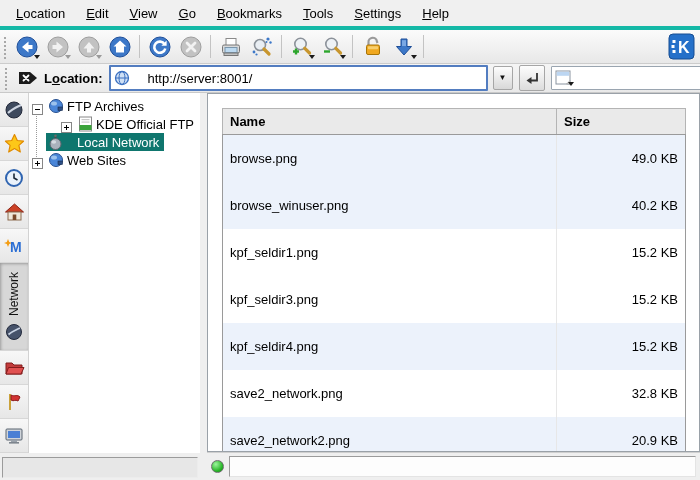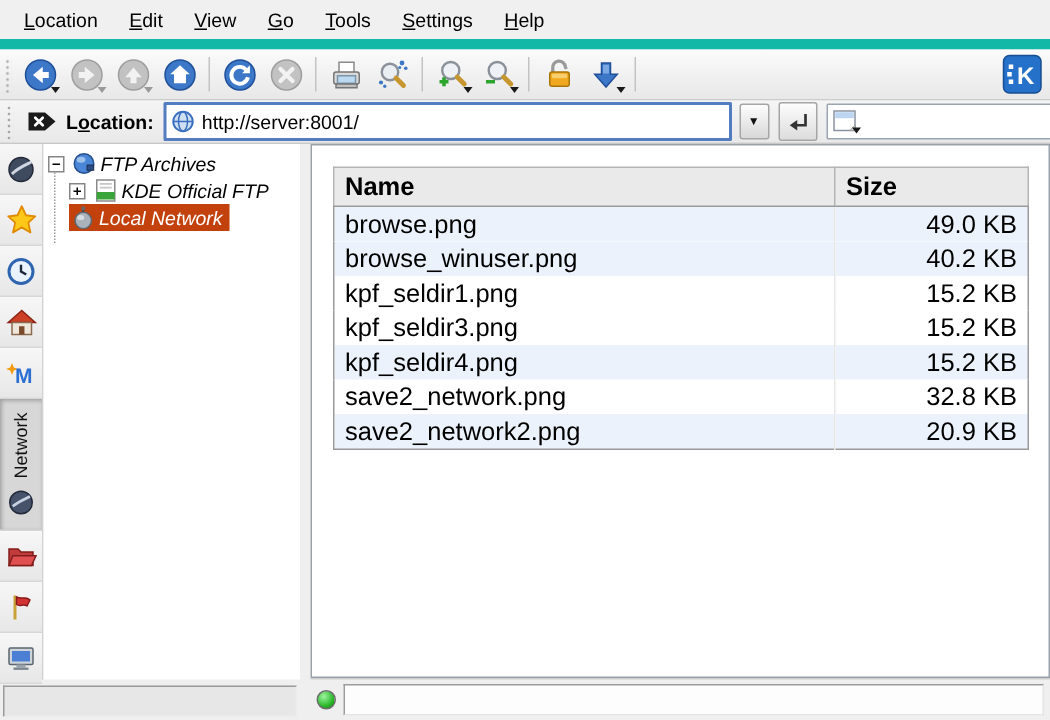--- a/index.html
+++ b/index.html
@@ -6,21 +6,21 @@
   body{
     width:700px;height:480px;overflow:hidden;
     font-family:"Liberation Sans","DejaVu Sans",sans-serif;
     background:#efefef;color:#000;
     -webkit-font-smoothing:antialiased;
   }
   .window{width:700px;height:480px;display:flex;flex-direction:column;}
 
   
   .menubar{height:26px;flex:none;display:flex;align-items:center;
-    background:#f0f0f0;border-bottom:7px solid #14b8a6;font-size:13px;padding-left:6px;}
+    background:#f0f0f0;border-bottom:4px solid #14b8a6;font-size:13px;padding-left:6px;}
   .menu-item{padding:4px 11px 4px 10px;cursor:default;white-space:nowrap;}
   .menu-item u{text-decoration:underline;}
 
   
   .toolbar{height:33px;flex:none;display:flex;align-items:center;
     background:linear-gradient(#fbfbfb,#e8e8e8);border-bottom:1px solid #cccccc;padding:0 2px;}
   .grip{width:5px;height:24px;margin:0 3px 0 1px;flex:none;
     background-image:radial-gradient(circle,#a8a8a8 34%,transparent 38%);
     background-size:4px 4px;background-position:0 1px;}
   .tb-btn{width:31px;height:29px;flex:none;display:flex;align-items:center;justify-content:center;position:relative;}
@@ -32,21 +32,21 @@
   .kde-logo{width:29px;height:29px;flex:none;display:flex;align-items:center;justify-content:center;margin-right:2px;}
 
   
   .locationbar{height:28px;flex:none;display:flex;align-items:center;
     background:linear-gradient(#f5f5f5,#e9e9e9);border-bottom:1px solid #c9c9c9;
     padding:0 3px;font-size:13px;gap:4px;}
   .clear-btn{width:24px;height:22px;display:flex;align-items:center;justify-content:center;flex:none;}
   .loc-label{white-space:nowrap;padding-right:2px;font-weight:bold;}
   .loc-label u{text-decoration:underline;}
   .combo{height:22px;background:#fff;border:2px solid #537dc0;border-radius:1px;
-    display:flex;align-items:center;flex:none;width:372px;padding-left:3px;gap:5px;}
+    display:flex;align-items:center;flex:none;width:372px;padding-left:3px;gap:18px;}
   .combo input{border:none;outline:none;flex:1;font:13px "Liberation Sans",sans-serif;background:transparent;padding:0;}
   .combo-arrow{width:18px;height:22px;flex:none;display:flex;align-items:center;justify-content:center;
     background:linear-gradient(#fdfdfd,#d8d8d8);border:1px solid #a6a6a6;border-radius:2px;margin-left:1px;}
   .combo-arrow span{font-size:8px;line-height:1;color:#111;}
   .go-btn{width:24px;height:24px;flex:none;display:flex;align-items:center;justify-content:center;
     background:linear-gradient(#fdfdfd,#dcdcdc);border:1px solid #a6a6a6;border-radius:2px;margin:0 2px;}
   .combo2{height:22px;background:#fff;border:1px solid #9aa5b0;border-radius:1px;
     display:flex;align-items:center;flex:1;padding-left:3px;position:relative;}
   .combo2 .page-ic{position:relative;width:18px;height:16px;flex:none;}
   .combo2 .page-ic .dd{position:absolute;right:-1px;bottom:0;width:0;height:0;
@@ -61,40 +61,40 @@
   .tab-btn{height:33px;flex:none;display:flex;align-items:center;justify-content:center;
     background:linear-gradient(#f7f7f7,#e7e7e7);border-bottom:1px solid #d7d7d7;}
   .tab-btn.active{height:87px;background:#d7d7d7;
     box-shadow:inset 1px 1px 3px rgba(0,0,0,.28);
     flex-direction:column;justify-content:center;gap:6px;}
   .tab-vlabel{writing-mode:vertical-rl;transform:rotate(180deg);font-size:12px;color:#111;}
   .tabstrip .filler{flex:1;}
 
   .treewrap{flex:1;background:#fff;overflow:hidden;position:relative;padding-top:4px;font-size:13px;}
   .tree-vline{position:absolute;left:7px;top:14px;height:52px;border-left:1px dotted #9a9a9a;}
-  .tree-row{height:18px;display:flex;align-items:center;font-style:italic;}
+  .tree-row{height:18px;display:flex;align-items:flex-end;}
   .exp{width:9px;height:9px;flex:none;background:#fff;border:1px solid #868686;position:relative;margin-right:4px;}
   .exp::before{content:'';position:absolute;left:2px;top:4px;width:5px;height:1px;background:#000;}
   .exp.plus::after{content:'';position:absolute;left:4px;top:2px;width:1px;height:5px;background:#000;}
   .tsel{display:flex;align-items:center;padding:1px 5px 1px 1px;border-radius:0;}
-  .tsel.selected{background:#c2410c;color:#fff;}
+  .tsel.selected{background:#0f766e;color:#fff;gap:11px;}
   .ticon{width:16px;height:16px;flex:none;margin-right:3px;display:flex;align-items:center;justify-content:center;}
   .tlabel{white-space:nowrap;}
 
   .sidebar-status{height:19px;flex:none;margin:4px 2px 2px 2px;background:#e7e7e7;
     border:1px solid;border-color:#9b9b9b #ececec #ececec #9b9b9b;}
 
   .splitter{width:7px;flex:none;background:#efefef;}
 
   .content{flex:1;display:flex;flex-direction:column;min-width:0;}
   .view{flex:1;background:#fff;border:1px solid #9aa1a8;padding:14px 0 0 14px;overflow:hidden;min-height:0;}
-  table.files{border-collapse:collapse;table-layout:fixed;width:463px;font-size:17px;border:1px solid #9a9a9a;}
+  table.files{border-collapse:collapse;table-layout:fixed;width:463px;font-size:13px;border:1px solid #9a9a9a;}
   table.files th{background:#eaeaea;font-weight:bold;text-align:left;height:25px;padding:0 7px;
     border:1px solid #b4b4b4;border-bottom:1px solid #9a9a9a;}
-  table.files td{height:23px;padding:0 7px;border-right:1px solid #e7e7e7;white-space:nowrap;overflow:hidden;}
+  table.files td{height:23px;padding:12px 7px;border-right:1px solid #e7e7e7;white-space:nowrap;overflow:hidden;}
   table.files td:last-child{border-right:none;}
   table.files tr.alt{background:#ecf2fb;}
   table.files td.size{text-align:right;}
 
   .statusbar{height:27px;flex:none;background:#efefef;border-top:1px solid #cfcfcf;
     display:flex;align-items:center;padding:0 4px;gap:5px;}
   .led{width:13px;height:13px;border-radius:50%;flex:none;
     background:radial-gradient(circle at 35% 30%,#9cf59c,#25b425 65%,#147d14);
     border:1px solid #6d6d6d;box-sizing:border-box;}
   .status-field{flex:1;height:19px;background:#fdfdfd;
@@ -104,20 +104,21 @@
 </head>
 <body>
 
 <div class="window">
 
   <div class="menubar">
       <span class="menu-item"><u>L</u>ocation</span>
       <span class="menu-item"><u>E</u>dit</span>
       <span class="menu-item"><u>V</u>iew</span>
       <span class="menu-item"><u>G</u>o</span>
+      <span class="menu-item"><u>B</u>ookmarks</span>
       <span class="menu-item"><u>T</u>ools</span>
       <span class="menu-item"><u>S</u>ettings</span>
       <span class="menu-item"><u>H</u>elp</span>
     </div>
 
   <div class="toolbar">
     <div class="grip"></div>
 
     <div class="tb-btn">
       <svg width="24" height="24" viewBox="0 0 24 24">
@@ -363,21 +364,21 @@
                 <span class="ticon">
                   <svg width="16" height="16" viewBox="0 0 16 16">
                     <circle cx="8" cy="8" r="6.5" fill="#4a86d8" stroke="#27508f"></circle>
                     <ellipse cx="6" cy="5.5" rx="3" ry="2" fill="#9cc2ec"></ellipse>
                     <rect x="10" y="9" width="4.5" height="3.5" fill="#2d4f86" stroke="#16294a" stroke-width=".6"></rect>
                   </svg>
                 </span>
                 <span class="tlabel">FTP Archives</span>
               </span>
             </div>
-            <div class="tree-row" style="padding-left: 17px;">
+            <div class="tree-row" style="padding-left: 32px;">
               <span class="exp plus"></span>
               <span class="tsel">
                 <span class="ticon">
                   <svg width="15" height="16" viewBox="0 0 15 16">
                     <rect x="1.5" y="1" width="12" height="14" fill="#fff" stroke="#8a8a8a"></rect>
                     <rect x="1.5" y="9" width="12" height="5" fill="#3aa33a"></rect>
                     <rect x="3.5" y="3" width="8" height="1.2" fill="#c9c9c9"></rect>
                     <rect x="3.5" y="5.5" width="8" height="1.2" fill="#c9c9c9"></rect>
                   </svg>
                 </span>
@@ -390,20 +391,33 @@
                   <svg width="15" height="16" viewBox="0 0 15 16">
                     <path d="M7.5 1 V6" stroke="#4a4a4a" stroke-width="1.6"></path>
                     <circle cx="7.5" cy="1.8" r="1.3" fill="#6a6a6a"></circle>
                     <circle cx="7.5" cy="10" r="5.5" fill="#aab2bc" stroke="#5f6770"></circle>
                     <ellipse cx="5.8" cy="8" rx="2.4" ry="1.7" fill="#d6dce2"></ellipse>
                   </svg>
                 </span>
                 <span class="tlabel">Local Network</span>
               </span>
             </div>
+            <div class="tree-row" style="padding-left: 3px;">
+              <span class="exp plus"></span>
+              <span class="tsel">
+                <span class="ticon">
+                  <svg width="16" height="16" viewBox="0 0 16 16">
+                    <circle cx="8" cy="8" r="6.5" fill="#4a86d8" stroke="#27508f"></circle>
+                    <ellipse cx="6" cy="5.5" rx="3" ry="2" fill="#9cc2ec"></ellipse>
+                    <rect x="10" y="9" width="4.5" height="3.5" fill="#2d4f86" stroke="#16294a" stroke-width=".6"></rect>
+                  </svg>
+                </span>
+                <span class="tlabel">Web Sites</span>
+              </span>
+            </div>
           </div>
       </div>
 
       <div class="sidebar-status"></div>
     </div>
 
     <div class="splitter"></div>
 
     <div class="content">
       <div class="view">

